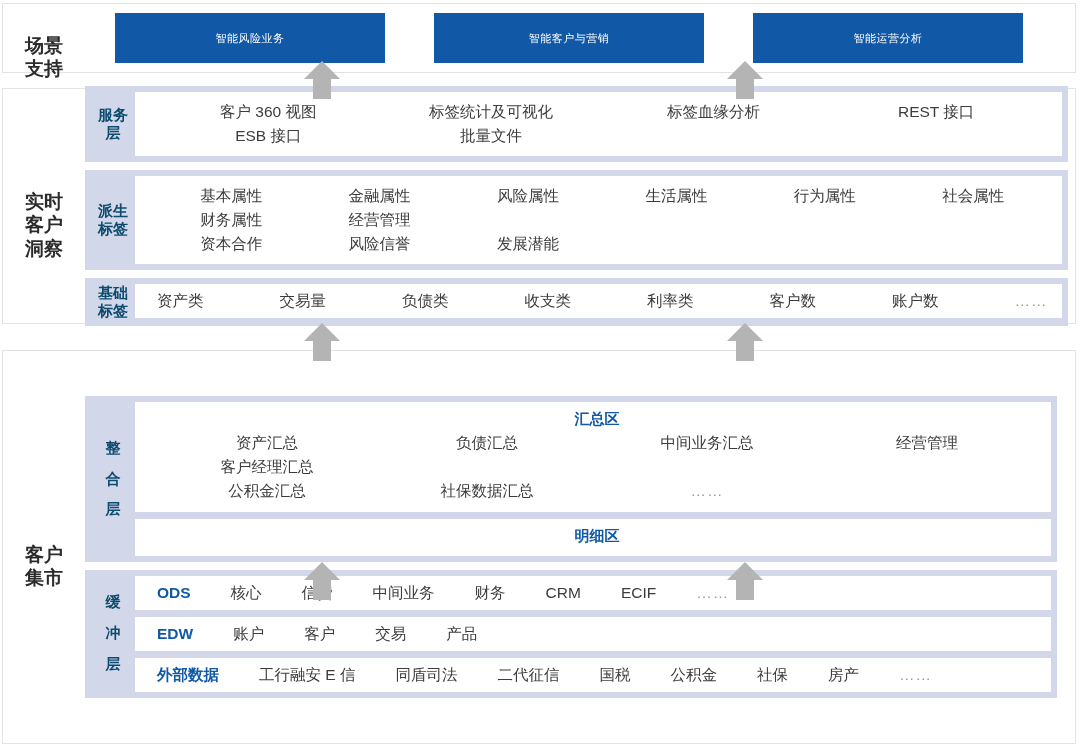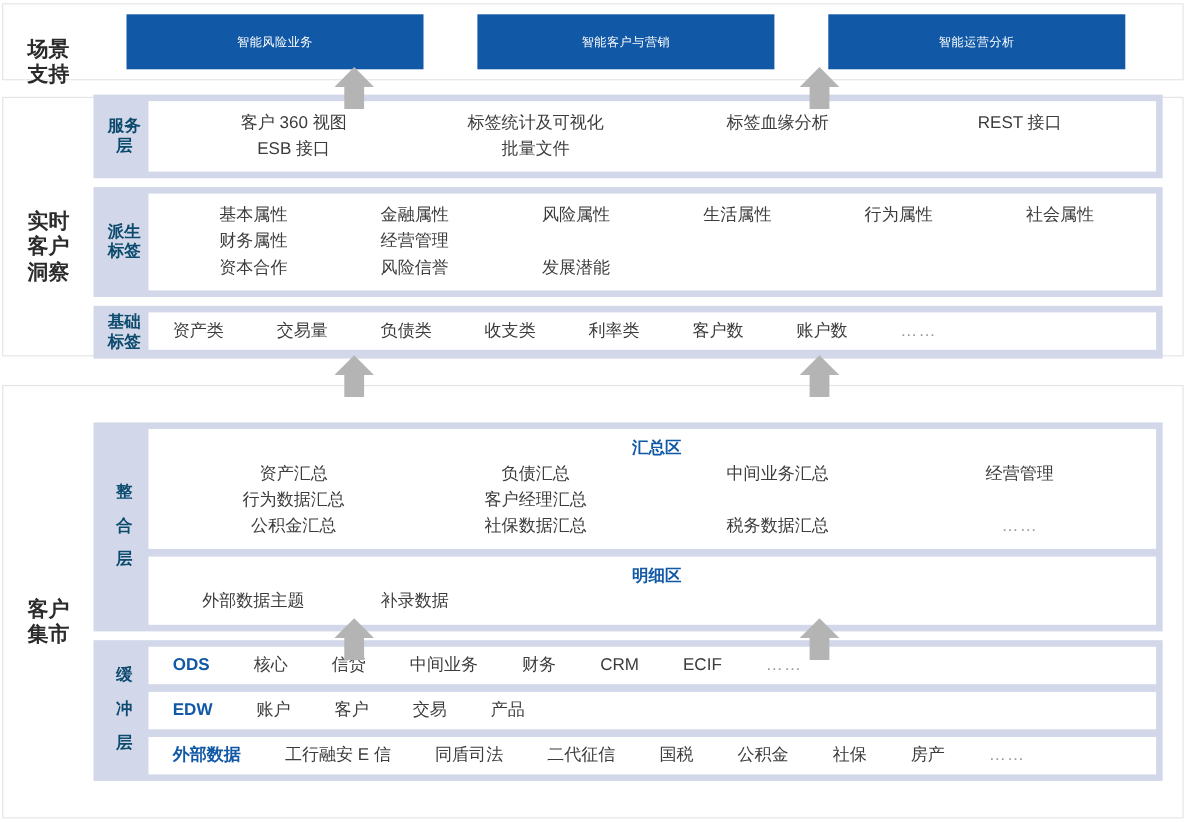--- a/index.html
+++ b/index.html
@@ -121,21 +121,21 @@
     line-height: 1.55;
   }
   .items .it { white-space: nowrap; }
 
   
   .items.grid8 { display: grid; grid-template-columns: repeat(6, 1fr); }
   .items.grid6 { display: grid; grid-template-columns: repeat(4, 1fr); }
   .items.grid8 .it, .items.grid7 .it, .items.grid6 .it { text-align: center; }
 
   .items.flowsm { display: flex; gap: 40px; }
-  .items.flowlg { display: flex; gap: 48px; }
+  .items.flowlg { display: flex; gap: 76px; }
 
   .it.accent { color: #1159a6; font-weight: bold; }
   .it.dots { color: #9a9a9a; letter-spacing: 1px; }
 
   
   .card.thin { padding-top: 5px; padding-bottom: 5px; }
 
   
   .arrow {
     position: absolute;
@@ -264,37 +264,31 @@
         </div>
         <div class="cards">
 
           <div class="card">
             <div class="card-title">汇总区</div>
             <div class="items grid6">
               <span class="it">资产汇总</span>
               <span class="it">负债汇总</span>
               <span class="it">中间业务汇总</span>
               <span class="it">经营管理</span>
-              <span class="it">行为数据汇总</span>
               <span class="it">客户经理汇总</span>
             </div>
             <div class="items grid6">
               <span class="it">公积金汇总</span>
               <span class="it">社保数据汇总</span>
-              <span class="it">税务数据汇总</span>
               <span class="it dots">……</span>
             </div>
           </div>
 
           <div class="card">
             <div class="card-title">明细区</div>
-            <div class="items grid8">
-              <span class="it">外部数据主题</span>
-              <span class="it">补录数据</span>
-            </div>
           </div>
 
         </div>
       </div>
 
       <div class="layer">
         <div class="layer-label spaced">
           <div>
             <div>缓</div>
             <div>冲</div>

